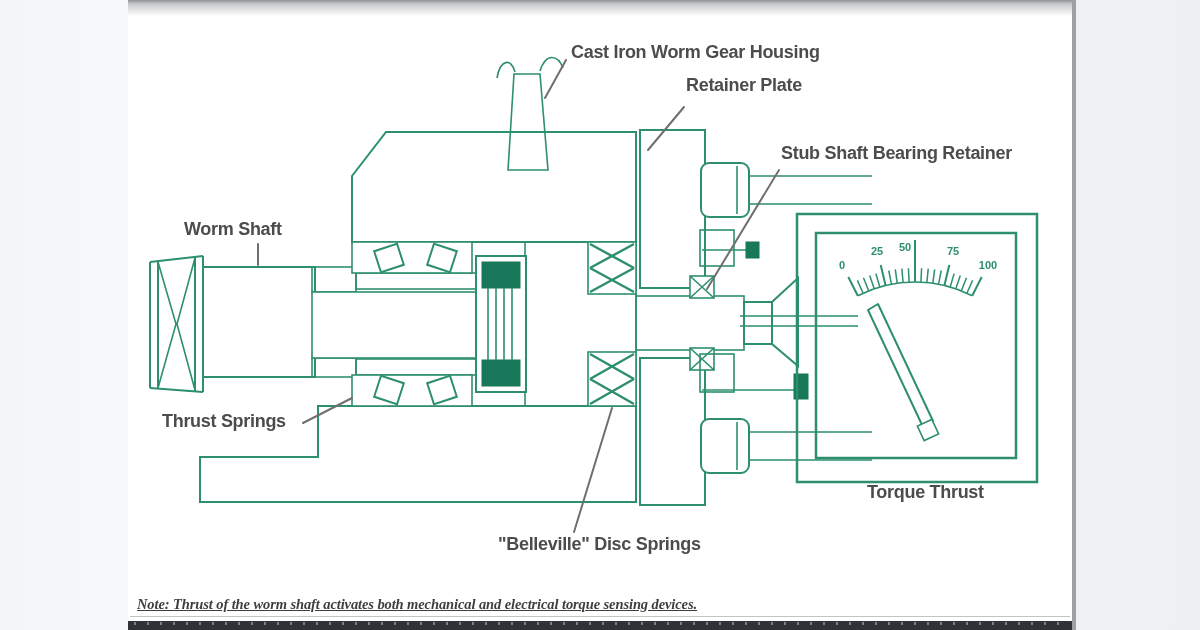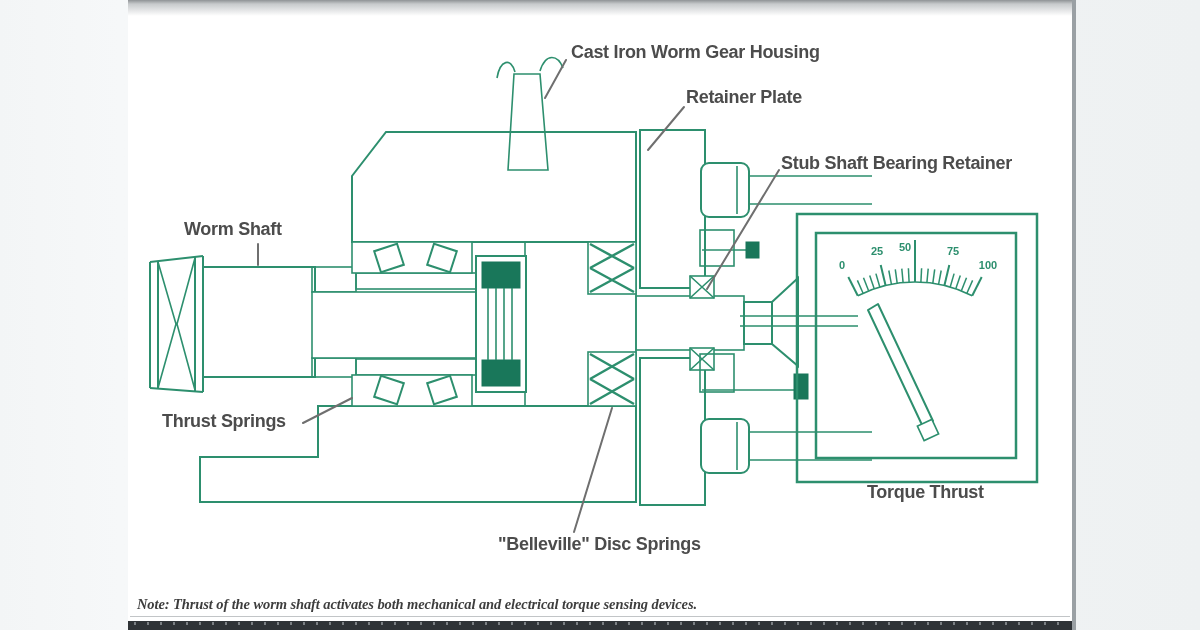--- a/index.html
+++ b/index.html
@@ -28,21 +28,21 @@
   }
   svg.diagram{position:absolute;left:0;top:0;}
   .lbl{
     position:absolute;white-space:nowrap;
     font:600 18px/1.1 "Liberation Sans",sans-serif;
     color:#4c4c4c;letter-spacing:-0.3px;text-align:right;
   }
   .note{
     position:absolute;left:137px;top:596px;white-space:nowrap;
     font:600 italic 14.5px/1.2 "Liberation Serif",serif;
-    color:#3e3e3e;letter-spacing:-0.1px;
+    color:#3e3e3e;letter-spacing:-0.1px;text-decoration:underline;
   }
   
   .ol{fill:none;stroke:#2d8f6e;stroke-width:2;}
   .ol15{fill:none;stroke:#2d8f6e;stroke-width:1.6;}
   .ol25{fill:none;stroke:#2d8f6e;stroke-width:2.5;}
   .white{fill:#ffffff;stroke:#2d8f6e;stroke-width:2;}
   .whitethin{fill:#ffffff;stroke:#2d8f6e;stroke-width:1.6;}
   .darkfill{fill:#19775a;stroke:#19775a;}
   .leader{fill:none;stroke:#6f6f6f;stroke-width:2;stroke-linecap:round;}
   .gtick{stroke:#2d8f6e;}
@@ -206,22 +206,22 @@
     <path class="leader" d="M566,60 L545,98"></path>
     <path class="leader" d="M684,107 L648,150"></path>
     <path class="leader" d="M779,170 L707,289"></path>
     <path class="leader" d="M258,244 L258,265"></path>
     <path class="leader" d="M303,423 L352,398"></path>
     <path class="leader" d="M574,532 L612,408"></path>
   </g>
 </svg>
 
 <div class="lbl" style="left:571px;top:43px">Cast Iron Worm Gear Housing</div>
-<div class="lbl" style="left:686px;top:88px">Retainer Plate</div>
-<div class="lbl" style="left:781px;top:154px">Stub Shaft Bearing Retainer</div>
+<div class="lbl" style="left:686px;top:76px">Retainer Plate</div>
+<div class="lbl" style="left:781px;top:144px">Stub Shaft Bearing Retainer</div>
 <div class="lbl" style="left:184px;top:220px">Worm Shaft</div>
 <div class="lbl" style="left:162px;top:412px">Thrust Springs</div>
 <div class="lbl" style="left:498px;top:535px">"Belleville" Disc Springs</div>
 <div class="lbl" style="left:867px;top:483px">Torque Thrust</div>
 
 <div class="note">Note: Thrust of the worm shaft activates both mechanical and electrical torque sensing devices.</div>
 <div class="bottom-rule"></div>
 <div class="bottom-bar">
     <div class="speck"></div>
   </div>

